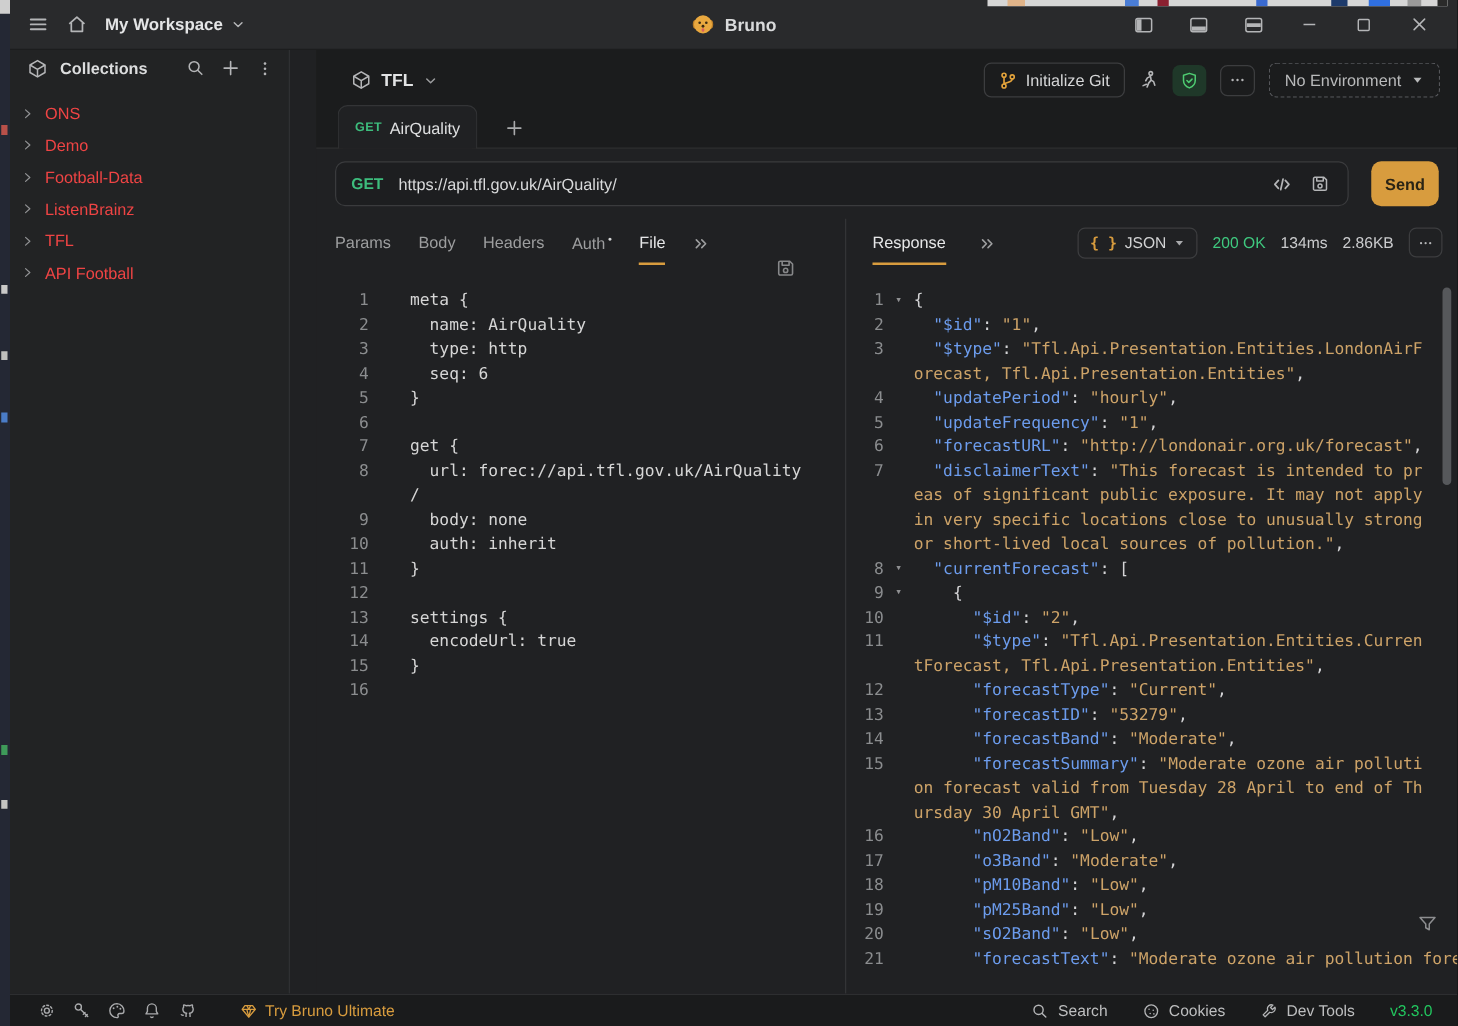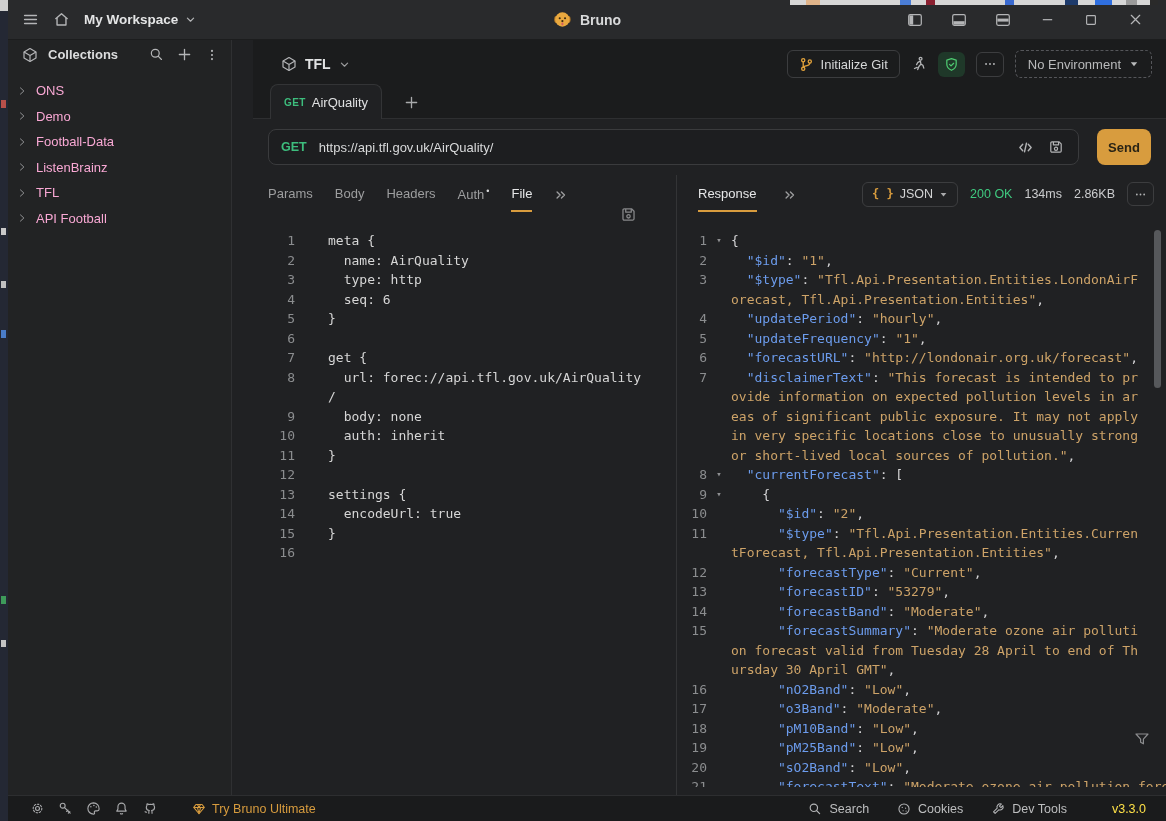--- a/index.html
+++ b/index.html
@@ -25,21 +25,21 @@
   .tb-right{margin-left:auto;display:flex;align-items:center;gap:14px;padding-right:16px;}
   .winbtn{width:30px;height:26px;display:flex;align-items:center;justify-content:center;}
 
   
   .sidebar{position:absolute;left:8px;top:40px;width:224px;height:755px;background:#222324;
            border-right:1px solid #2f3032;}
   .side-head{height:29px;display:flex;align-items:center;padding:0 12px 0 14px;gap:10px;}
   .side-title{font-size:13px;font-weight:700;color:#dcddde;flex:0 0 auto;}
   .side-head-icons{margin-left:auto;display:flex;align-items:center;gap:13px;}
   .side-list{padding-top:9px;}
-  .side-item{height:25.5px;display:flex;align-items:center;gap:9px;padding-left:9px;font-size:13px;color:#f9a8d4;cursor:pointer;}
+  .side-item{height:25.5px;display:flex;align-items:center;gap:9px;padding-left:9px;font-size:13px;color:#ef4444;cursor:pointer;}
   .side-item .chev{width:10px;height:10px;color:#909193;}
 
   
   .main{position:absolute;left:253px;top:40px;width:913px;height:755px;background:#202123;}
   .main-top{position:absolute;left:0;top:0;width:913px;height:79px;background:#1b1c1d;}
 
   .colheader{position:absolute;left:0;top:4px;width:913px;height:40px;display:flex;align-items:center;
              padding:0 14px 0 28px;gap:8px;}
   .colname{font-size:14px;font-weight:700;color:#e2e3e4;}
   .colhead-right{margin-left:auto;display:flex;align-items:center;gap:11px;}
@@ -106,21 +106,21 @@
   .resp-scrollthumb{position:absolute;top:55px;right:5px;width:7px;height:158px;border-radius:4px;background:#56585b;cursor:pointer;}
   .resp-filter{position:absolute;right:16px;bottom:48px;cursor:pointer;color:#8d8e90;}
 
   
   .statusbar{position:absolute;left:8px;bottom:0;width:1158px;height:26px;background:#1a1b1c;
              border-top:1px solid #2d2e30;display:flex;align-items:center;font-size:12.5px;color:#bdbebf;}
   .sb-left{display:flex;align-items:center;gap:13px;padding-left:22px;}
   .sb-upgrade{display:flex;align-items:center;gap:6px;margin-left:22px;color:var(--accent);cursor:pointer;}
   .sb-right{margin-left:auto;display:flex;align-items:center;gap:28px;padding-right:20px;}
   .sb-item{display:flex;align-items:center;gap:7px;cursor:pointer;}
-  .sb-version{color:#fde047;margin-left:17px;}
+  .sb-version{color:#22c55e;}
   .sb-icon{color:#a9aaac;cursor:pointer;}
 </style>
 </head>
 <body>
 
 <div class="root">
 
   <div class="edge-left">
     <div class="frag" style="left:1px;top:100px;width:5px;height:8px;background:#b8504a;"></div>
     <div class="frag" style="left:1px;top:228px;width:5px;height:7px;background:#c9c9c9;"></div>
@@ -441,21 +441,20 @@
         </div>
         <div class="editor">
             <div class="crow"><span class="gut gut-resp">1</span><span class="fold">▾</span><span><span class="tp">{</span></span></div>
             <div class="crow"><span class="gut gut-resp">2</span><span class="fold"></span><span><span class="tp">  </span><span class="tk">"$id"</span><span class="tp">: </span><span class="tv">"1"</span><span class="tp">,</span></span></div>
             <div class="crow"><span class="gut gut-resp">3</span><span class="fold"></span><span><span class="tp">  </span><span class="tk">"$type"</span><span class="tp">: </span><span class="tv">"Tfl.Api.Presentation.Entities.LondonAirF</span></span></div>
             <div class="crow"><span class="gut gut-resp"></span><span class="fold"></span><span><span class="tv">orecast, Tfl.Api.Presentation.Entities"</span><span class="tp">,</span></span></div>
             <div class="crow"><span class="gut gut-resp">4</span><span class="fold"></span><span><span class="tp">  </span><span class="tk">"updatePeriod"</span><span class="tp">: </span><span class="tv">"hourly"</span><span class="tp">,</span></span></div>
             <div class="crow"><span class="gut gut-resp">5</span><span class="fold"></span><span><span class="tp">  </span><span class="tk">"updateFrequency"</span><span class="tp">: </span><span class="tv">"1"</span><span class="tp">,</span></span></div>
             <div class="crow"><span class="gut gut-resp">6</span><span class="fold"></span><span><span class="tp">  </span><span class="tk">"forecastURL"</span><span class="tp">: </span><span class="tv">"http://londonair.org.uk/forecast"</span><span class="tp">,</span></span></div>
             <div class="crow"><span class="gut gut-resp">7</span><span class="fold"></span><span><span class="tp">  </span><span class="tk">"disclaimerText"</span><span class="tp">: </span><span class="tv">"This forecast is intended to pr</span></span></div>
-            <div class="crow"><span class="gut gut-resp"></span><span class="fold"></span><span><span class="tv">ovide information on expected pollution levels in ar</span></span></div>
             <div class="crow"><span class="gut gut-resp"></span><span class="fold"></span><span><span class="tv">eas of significant public exposure. It may not apply</span></span></div>
             <div class="crow"><span class="gut gut-resp"></span><span class="fold"></span><span><span class="tv">in very specific locations close to unusually strong</span></span></div>
             <div class="crow"><span class="gut gut-resp"></span><span class="fold"></span><span><span class="tv">or short-lived local sources of pollution."</span><span class="tp">,</span></span></div>
             <div class="crow"><span class="gut gut-resp">8</span><span class="fold">▾</span><span><span class="tp">  </span><span class="tk">"currentForecast"</span><span class="tp">: [</span></span></div>
             <div class="crow"><span class="gut gut-resp">9</span><span class="fold">▾</span><span><span class="tp">    {</span></span></div>
             <div class="crow"><span class="gut gut-resp">10</span><span class="fold"></span><span><span class="tp">      </span><span class="tk">"$id"</span><span class="tp">: </span><span class="tv">"2"</span><span class="tp">,</span></span></div>
             <div class="crow"><span class="gut gut-resp">11</span><span class="fold"></span><span><span class="tp">      </span><span class="tk">"$type"</span><span class="tp">: </span><span class="tv">"Tfl.Api.Presentation.Entities.Curren</span></span></div>
             <div class="crow"><span class="gut gut-resp"></span><span class="fold"></span><span><span class="tv">tForecast, Tfl.Api.Presentation.Entities"</span><span class="tp">,</span></span></div>
             <div class="crow"><span class="gut gut-resp">12</span><span class="fold"></span><span><span class="tp">      </span><span class="tk">"forecastType"</span><span class="tp">: </span><span class="tv">"Current"</span><span class="tp">,</span></span></div>
             <div class="crow"><span class="gut gut-resp">13</span><span class="fold"></span><span><span class="tp">      </span><span class="tk">"forecastID"</span><span class="tp">: </span><span class="tv">"53279"</span><span class="tp">,</span></span></div>

